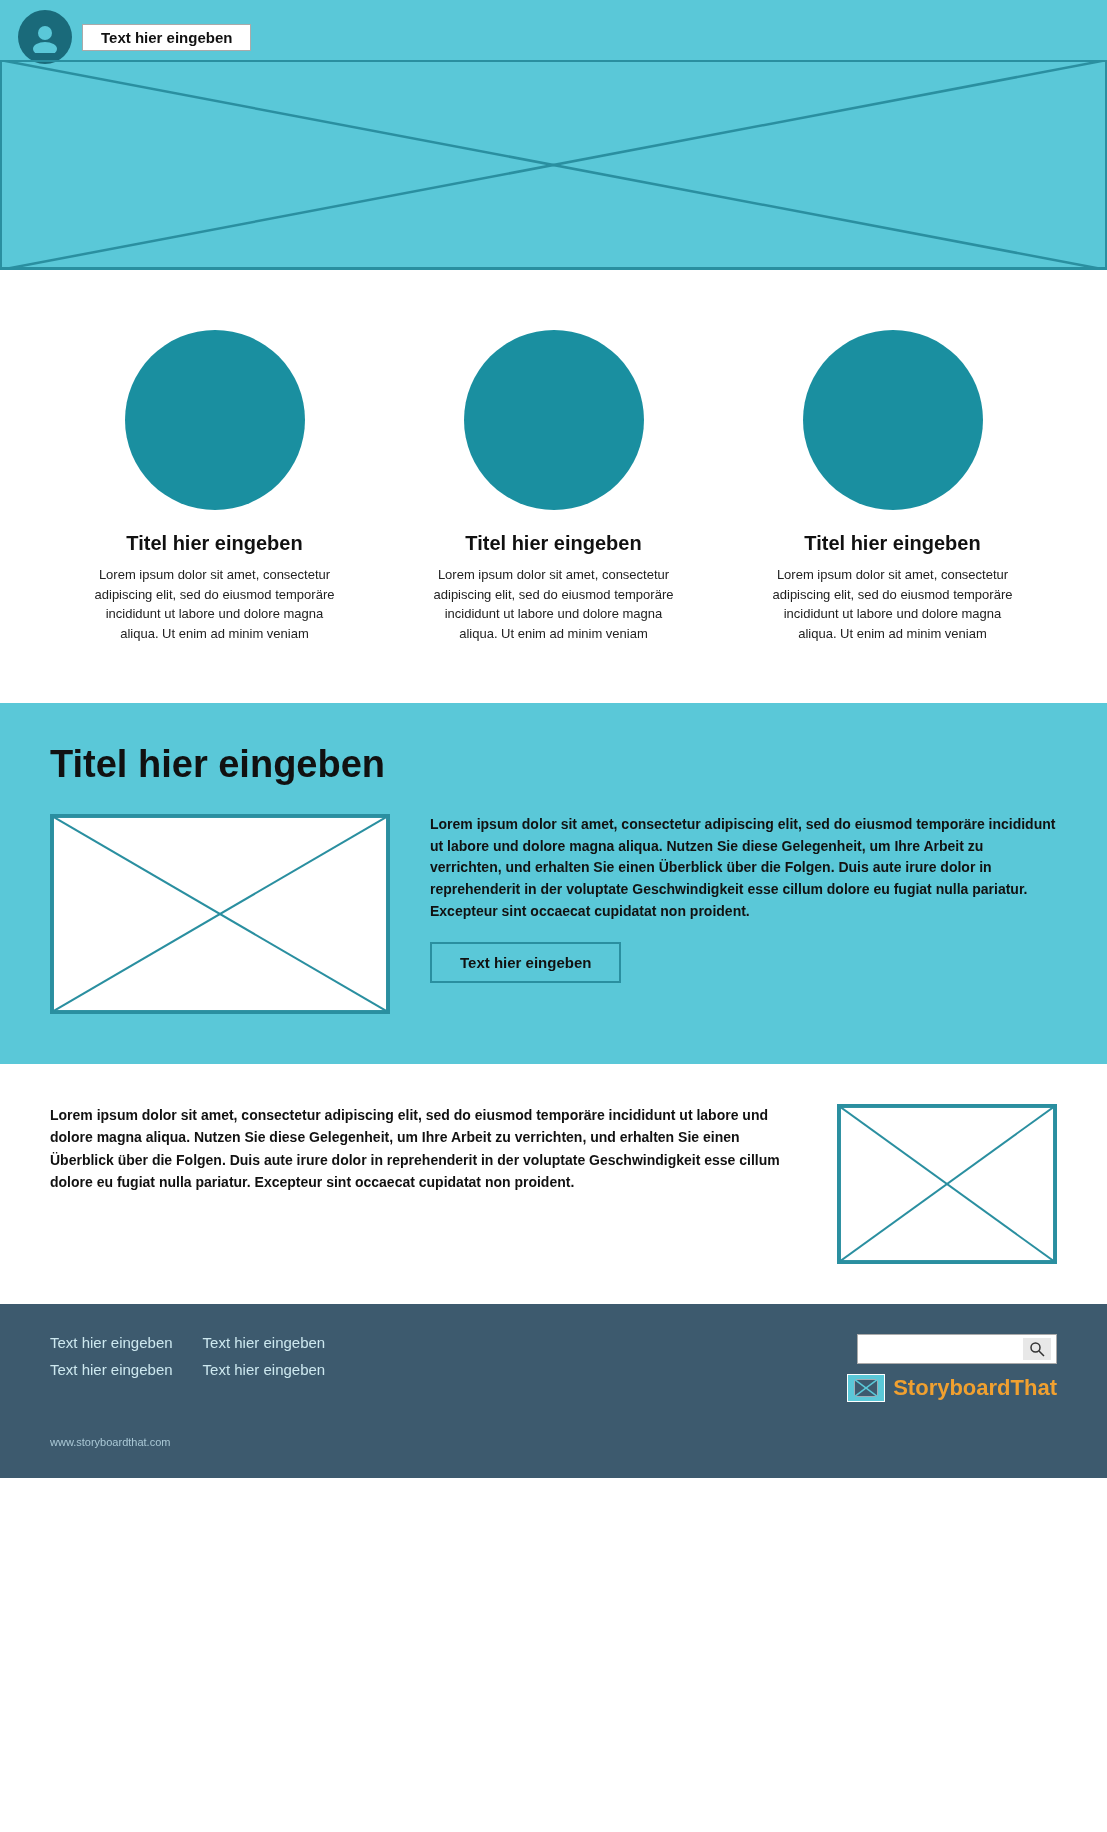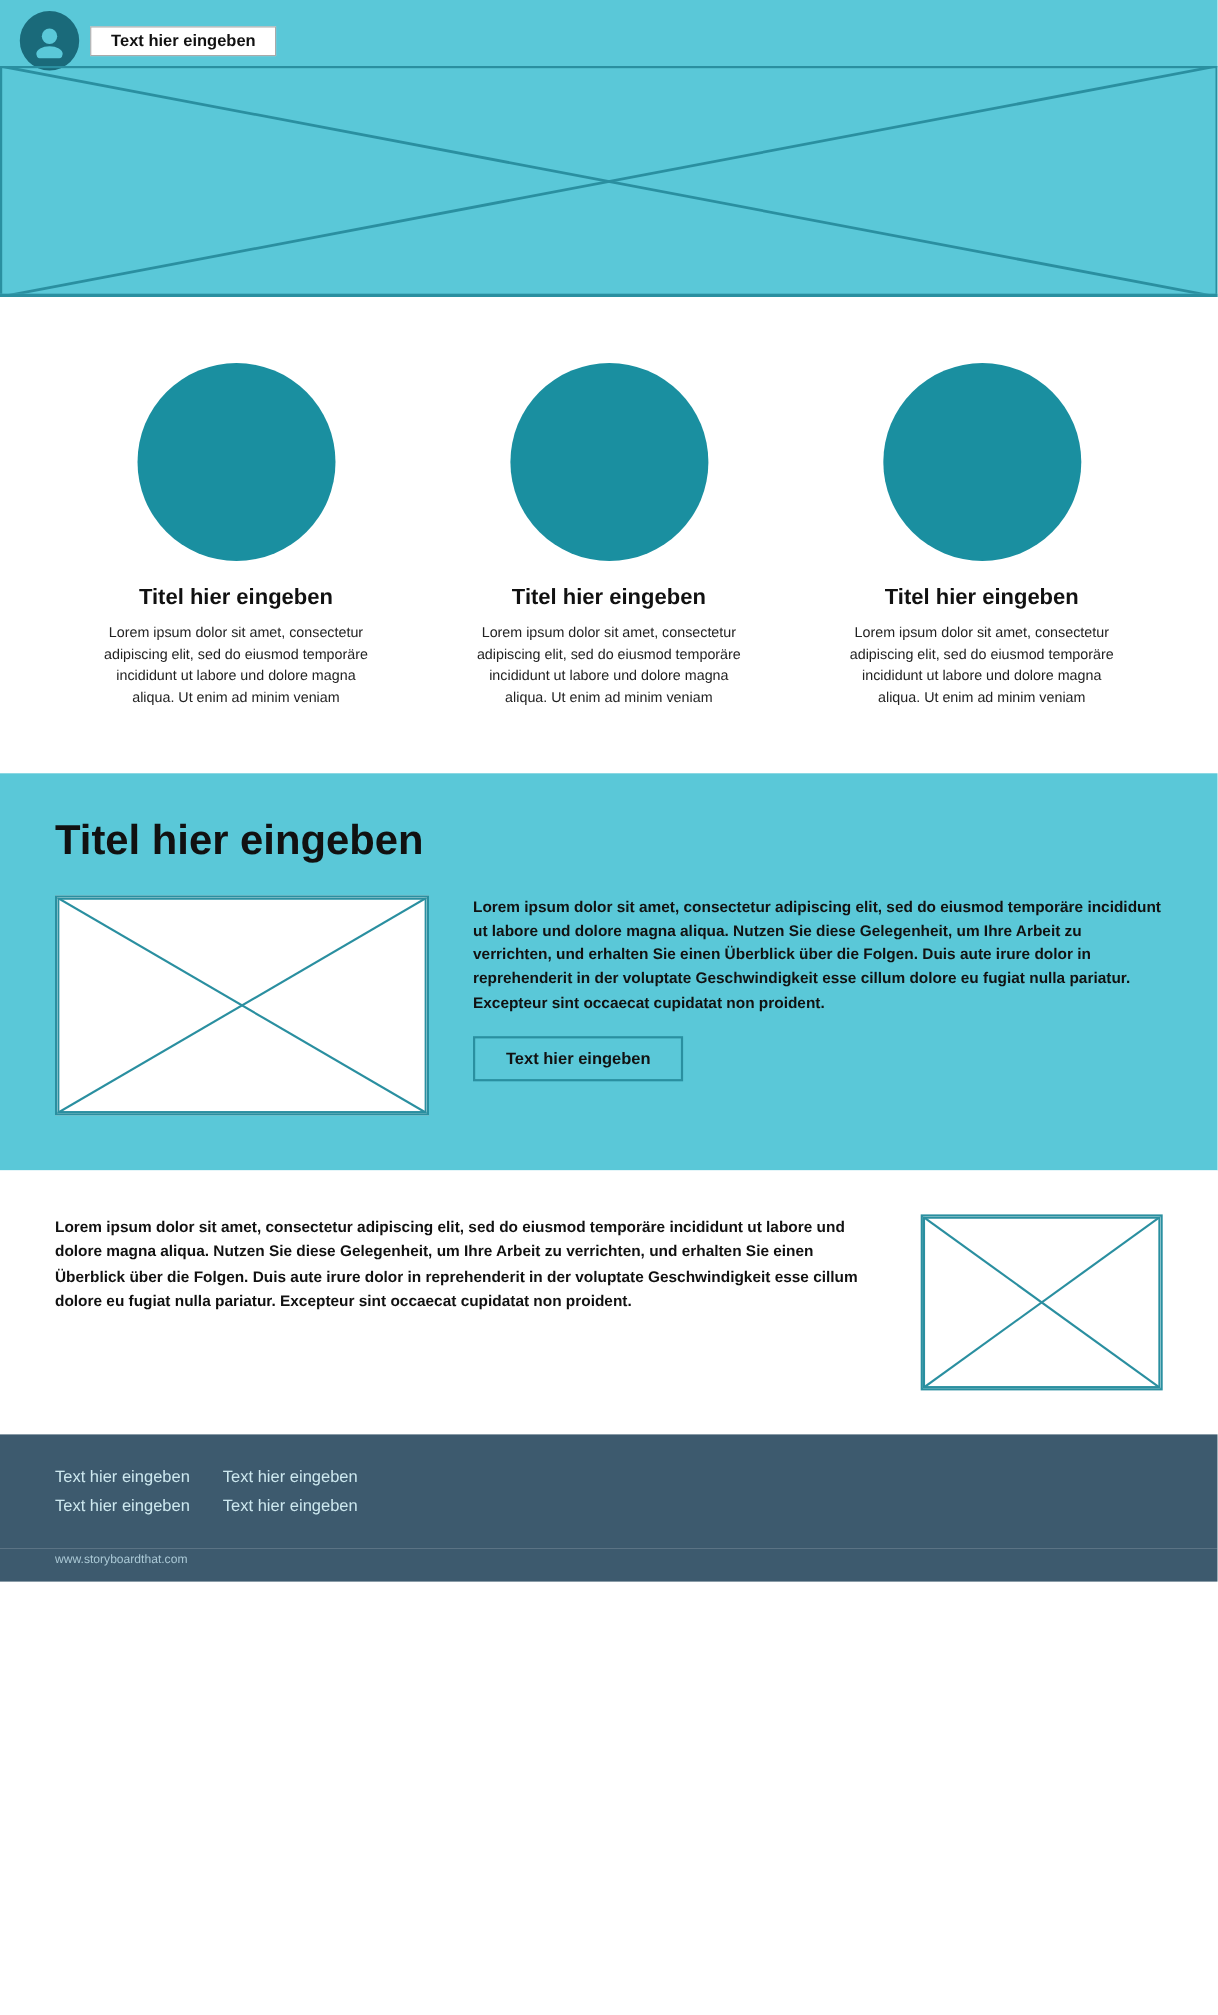--- a/index.html
+++ b/index.html
@@ -227,21 +227,21 @@
       display: flex; align-items: center; justify-content: center;
     }
     .brand-name {
       font-size: 22px;
       font-weight: 700;
       color: #fff;
     }
     .brand-name span { color: #f0a030; }
     .footer-bottom {
       background: #3d5a6e;
-      padding: 0 50px 12px;
+      padding: 0 50px 28px;
     }
     .footer-bottom-text {
       font-size: 11px;
       color: #aac8d5;
     }
   </style>
 </head>
 <body>
 
 <header class="header">
@@ -313,17 +313,40 @@
 </section>
 
 <footer>
   <div class="footer">
     <div class="footer-links">
       <span class="footer-link">Text hier eingeben</span>
       <span class="footer-link">Text hier eingeben</span>
       <span class="footer-link">Text hier eingeben</span>
       <span class="footer-link">Text hier eingeben</span>
     </div>
+    <div class="footer-right">
+      <div class="search-bar">
+        <input class="search-input" type="text" style="">
+        <button class="search-icon-btn">
+          <svg width="16" height="16" viewBox="0 0 16 16" fill="none" xmlns="http://www.w3.org/2000/svg">
+            <circle cx="6.5" cy="6.5" r="4.5" stroke="#333" stroke-width="1.5"></circle>
+            <line x1="10" y1="10" x2="15" y2="15" stroke="#333" stroke-width="1.5"></line>
+          </svg>
+        </button>
+      </div>
+      <div class="brand-logo">
+        <div class="brand-icon-box">
+          <svg width="24" height="18" viewBox="0 0 24 18" fill="none" xmlns="http://www.w3.org/2000/svg">
+            <rect x="0" y="0" width="24" height="18" fill="#3d5a6e" stroke="#fff" stroke-width="1"></rect>
+            <line x1="0" y1="0" x2="24" y2="18" stroke="#5ac8d8" stroke-width="1.5"></line>
+            <line x1="24" y1="0" x2="0" y2="18" stroke="#5ac8d8" stroke-width="1.5"></line>
+          </svg>
+        </div>
+        <div class="brand-name">
+          <span>Storyboard</span><span style="color:#f0a030;">That</span>
+        </div>
+      </div>
+    </div>
   </div>
   <div class="footer-bottom">
     <span class="footer-bottom-text">www.storyboardthat.com</span>
   </div>
 </footer>
 
 </body></html>

